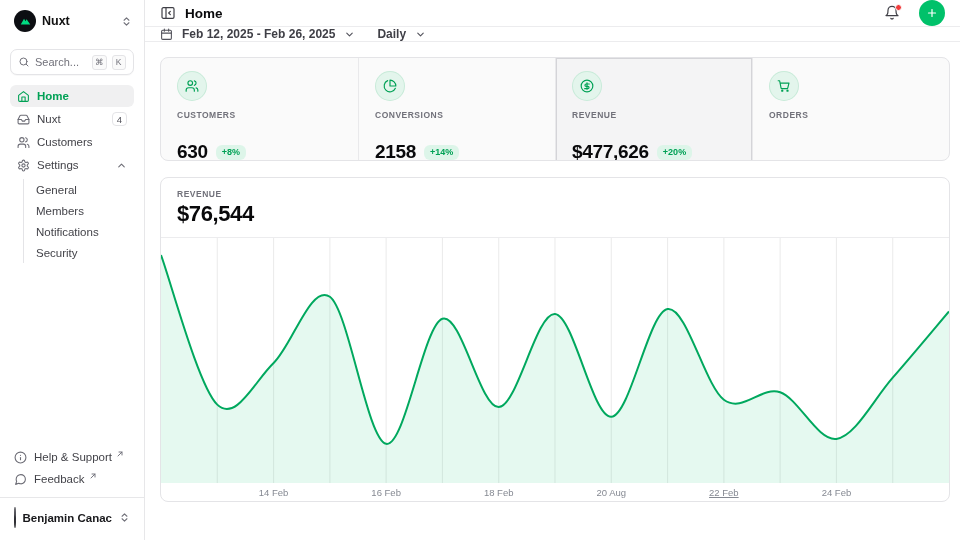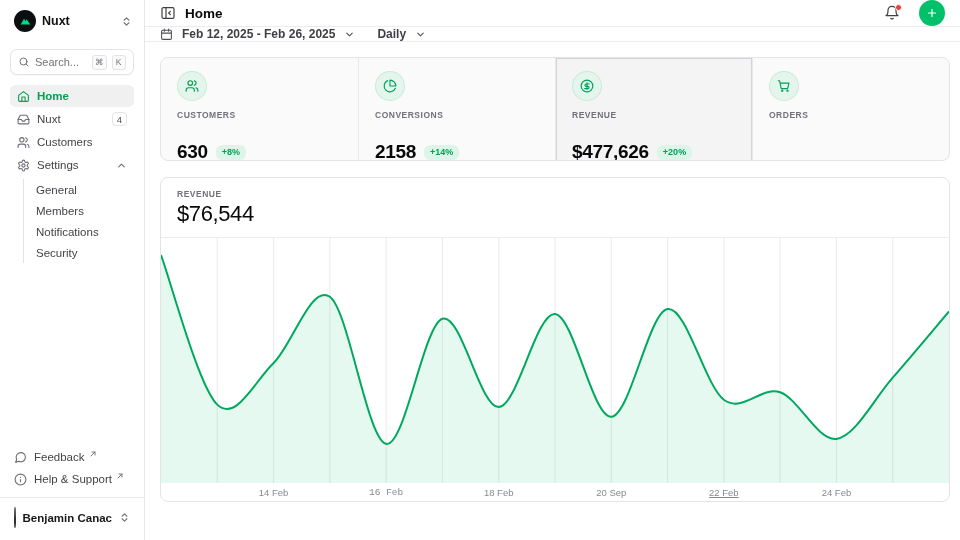--- a/index.html
+++ b/index.html
@@ -90,21 +90,21 @@
   .stat-value-row { margin-top:21px; display:flex; align-items:center; gap:8px; }
   .stat-value { font-size:19px; font-weight:700; color:#09090b; letter-spacing:-.3px; }
   .delta-badge { font-size:9px; font-weight:600; color:#00a155; background:#ddf5e9;
     border-radius:6px; padding:2.5px 6px; }
 
   
   .chart-card { border:1px solid #e4e4e7; border-radius:8px; background:#fff;
     height:325px; overflow:hidden; display:flex; flex-direction:column; }
   .chart-head { padding:11px 16px 10px; border-bottom:1px solid #ececee; }
   .chart-label { font-size:8.5px; letter-spacing:.5px; font-weight:600; color:#71717a; }
-  .chart-value { margin-top:2px; font-size:22px; font-weight:400; color:#09090b;
+  .chart-value { margin-top:2px; font-size:22px; font-weight:700; color:#09090b;
     letter-spacing:-.4px; }
   .chart-plot { position:relative; height:245px; }
   .chart-plot svg { width:100%; height:245px; }
   .x-axis { position:relative; height:20px; }
   .x-axis span { position:absolute; top:4px; transform:translateX(-50%); font-size:9.5px;
     color:#858992; white-space:nowrap; }
 </style>
 </head>
 <body>
 
@@ -197,40 +197,40 @@
         <div class="subnav-item">
             <span>Security</span>
           </div>
       </div>
     </nav>
 
     <div class="sb-footer">
       <div class="foot-link">
         <span class="icon">
           <svg width="13" height="13" viewBox="0 0 24 24" fill="none" stroke="currentColor" stroke-width="2" stroke-linecap="round" stroke-linejoin="round">
-              <path d="M21 11.5a8.38 8.38 0 0 1-8.5 8.5 8.5 8.5 0 0 1-3.8-.9L3 21l1.9-5.7a8.38 8.38 0 0 1-.9-3.8 8.5 8.5 0 0 1 8.5-8.5 8.38 8.38 0 0 1 8.5 8.5z"></path>
-            </svg>
-        </span>
-        <span>Feedback</span>
+              <circle cx="12" cy="12" r="10"></circle>
+              <path d="M12 16v-4"></path>
+              <path d="M12 8h.01"></path>
+            </svg>
+        </span>
+        <span>Help &amp; Support</span>
         <span class="icon ext">
           <svg width="8" height="8" viewBox="0 0 12 12" fill="none" stroke="currentColor" stroke-width="1.4" stroke-linecap="round" stroke-linejoin="round">
               <path d="M3 9 9 3"></path>
               <path d="M4.5 3H9v4.5"></path>
             </svg>
         </span>
       </div>
       <div class="foot-link">
         <span class="icon">
           <svg width="13" height="13" viewBox="0 0 24 24" fill="none" stroke="currentColor" stroke-width="2" stroke-linecap="round" stroke-linejoin="round">
-              <circle cx="12" cy="12" r="10"></circle>
-              <path d="M12 16v-4"></path>
-              <path d="M12 8h.01"></path>
-            </svg>
-        </span>
-        <span>Help &amp; Support</span>
+              <path d="M21 11.5a8.38 8.38 0 0 1-8.5 8.5 8.5 8.5 0 0 1-3.8-.9L3 21l1.9-5.7a8.38 8.38 0 0 1-.9-3.8 8.5 8.5 0 0 1 8.5-8.5 8.38 8.38 0 0 1 8.5 8.5z"></path>
+            </svg>
+        </span>
+        <span>Feedback</span>
         <span class="icon ext">
           <svg width="8" height="8" viewBox="0 0 12 12" fill="none" stroke="currentColor" stroke-width="1.4" stroke-linecap="round" stroke-linejoin="round">
               <path d="M3 9 9 3"></path>
               <path d="M4.5 3H9v4.5"></path>
             </svg>
         </span>
       </div>
       <div class="sb-divider"></div>
       <div class="user-row">
         <span class="avatar"></span>
@@ -372,23 +372,23 @@
               <line x1="564.3" x2="564.3" y1="0" y2="245" stroke="#eaeaea" stroke-width="1"></line>
               <line x1="620.7" x2="620.7" y1="0" y2="245" stroke="#eaeaea" stroke-width="1"></line>
               <line x1="677.1" x2="677.1" y1="0" y2="245" stroke="#eaeaea" stroke-width="1"></line>
               <line x1="733.6" x2="733.6" y1="0" y2="245" stroke="#eaeaea" stroke-width="1"></line>
               <path d="M0.0,17.1C9.4,42.1,37.6,148.6,56.4,166.6C75.2,184.6,94.0,142.9,112.9,125.0C131.7,107.0,150.5,45.3,169.3,58.8C188.1,72.3,206.9,202.1,225.7,205.8C244.5,209.5,263.3,87.0,282.1,80.8C301.0,74.7,319.8,169.9,338.6,169.1C357.4,168.2,376.2,74.3,395.0,76.0C413.8,77.6,432.6,179.7,451.4,178.8C470.2,178.0,489.0,73.9,507.9,71.1C526.7,68.2,545.5,147.8,564.3,161.7C583.1,175.6,601.9,147.8,620.7,154.3C639.5,160.9,658.3,203.3,677.1,200.9C696.0,198.5,714.8,160.9,733.6,139.7C752.4,118.4,780.6,84.5,790.0,73.5L790,245L0,245Z" fill="rgba(0,193,106,0.10)"></path>
               <path d="M0.0,17.1C9.4,42.1,37.6,148.6,56.4,166.6C75.2,184.6,94.0,142.9,112.9,125.0C131.7,107.0,150.5,45.3,169.3,58.8C188.1,72.3,206.9,202.1,225.7,205.8C244.5,209.5,263.3,87.0,282.1,80.8C301.0,74.7,319.8,169.9,338.6,169.1C357.4,168.2,376.2,74.3,395.0,76.0C413.8,77.6,432.6,179.7,451.4,178.8C470.2,178.0,489.0,73.9,507.9,71.1C526.7,68.2,545.5,147.8,564.3,161.7C583.1,175.6,601.9,147.8,620.7,154.3C639.5,160.9,658.3,203.3,677.1,200.9C696.0,198.5,714.8,160.9,733.6,139.7C752.4,118.4,780.6,84.5,790.0,73.5" fill="none" stroke="#00a85e" stroke-width="2"></path>
             </svg>
         </div>
         <div class="x-axis" id="x-axis">
             <span style="left: 14.2857%;">14 Feb</span>
-            <span style="left: 28.5714%; font-family: Liberation Mono, monospace;">16 Feb</span>
+            <span style="left: 28.5714%;">16 Feb</span>
             <span style="left: 42.8571%;">18 Feb</span>
-            <span style="left: 57.1429%;">20 Sep</span>
+            <span style="left: 57.1429%;">20 Aug</span>
             <span style="left: 71.4286%; text-decoration: underline;">22 Feb</span>
             <span style="left: 85.7143%;">24 Feb</span>
           </div>
       </div>
 
     </div>
   </div>
 </div>
 
 </body></html>

